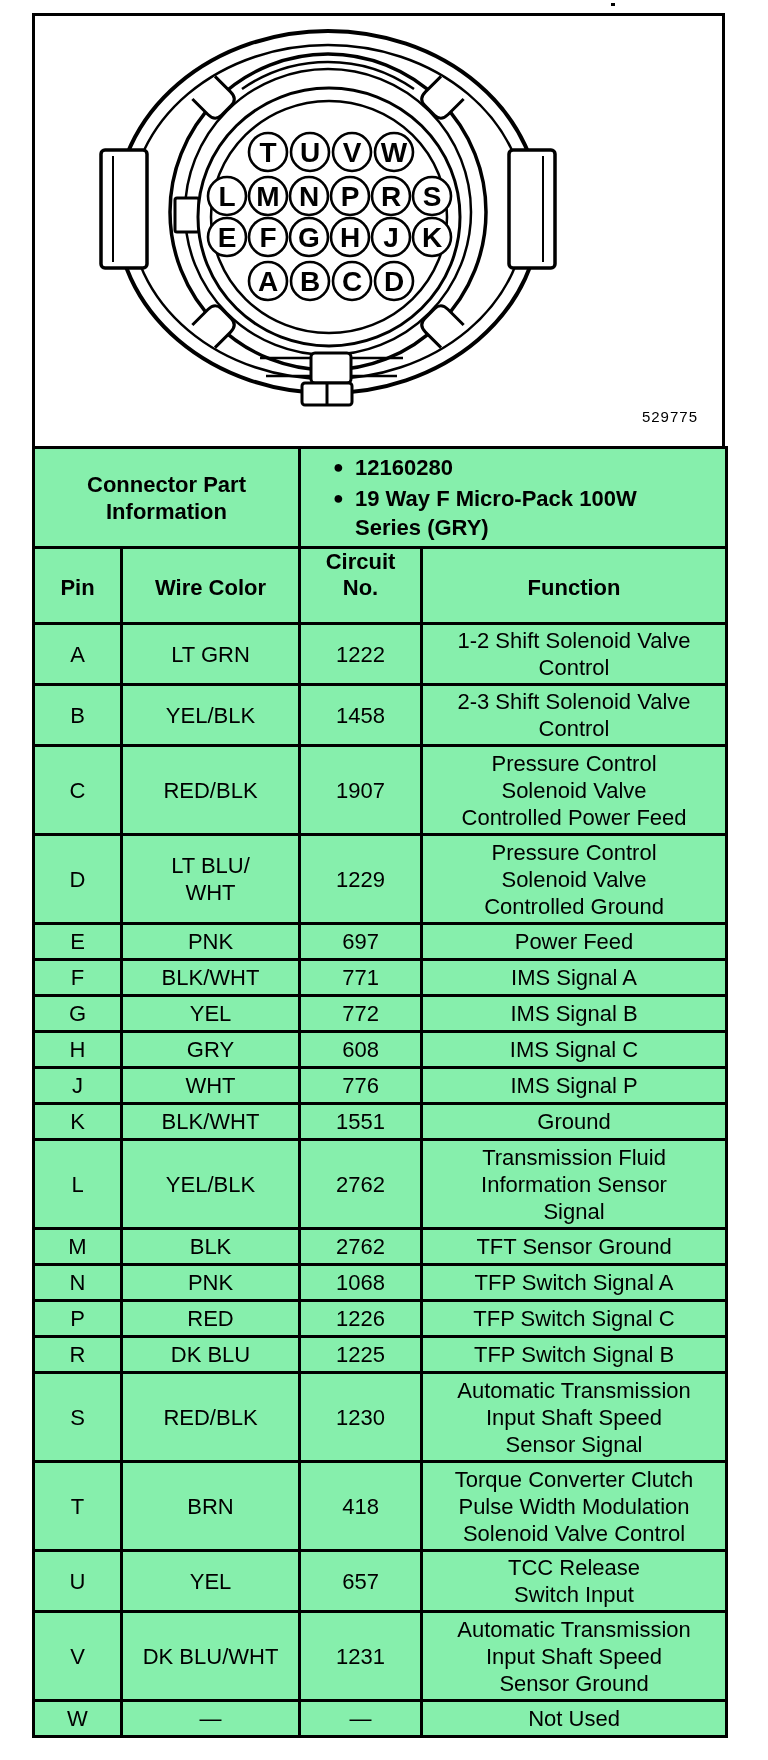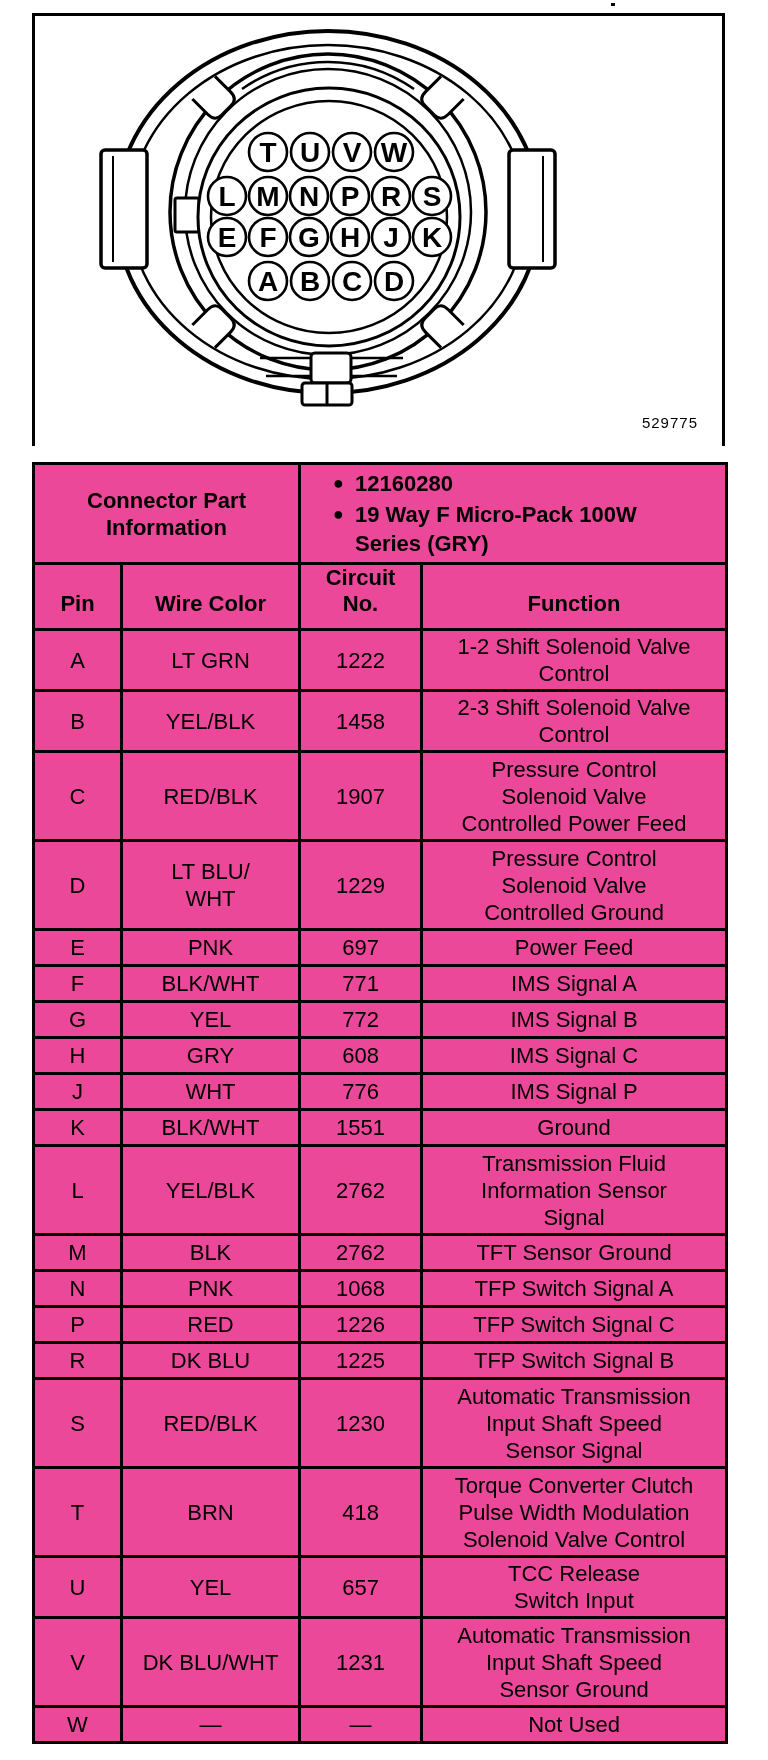--- a/index.html
+++ b/index.html
@@ -3,36 +3,36 @@
 <meta charset="utf-8">
 <style>
   html,body{margin:0;padding:0;background:#fff;}
   body{width:768px;height:1760px;position:relative;font-family:"Liberation Sans",sans-serif;color:#000;}
   .page{position:absolute;left:32px;top:13px;width:693px;}
   .artifact-dot{position:absolute;left:611px;top:3px;width:4px;height:3px;background:#000;}
   
   .figure-box{position:relative;box-sizing:border-box;width:693px;height:433px;
     border:3px solid #000;border-bottom:none;background:#fff;}
   .figure-box svg{display:block;width:687px;height:427px;}
-  .figure-id{position:absolute;right:24px;bottom:15px;font-size:15px;letter-spacing:1px;}
+  .figure-id{position:absolute;right:24px;bottom:21px;font-size:15px;letter-spacing:1px;}
   
-  table.pinout{border-collapse:collapse;table-layout:fixed;width:693px;background:#ec4899;margin-top:16px;}
+  table.pinout{border-collapse:collapse;table-layout:fixed;width:693px;background:#86efac;}
   table.pinout col.c1{width:88px;}  table.pinout col.c2{width:178px;}
   table.pinout col.c3{width:122px;} table.pinout col.c4{width:305px;}
   table.pinout td,table.pinout th{border:3px solid #000;padding:0;font-size:22px;
     line-height:27px;vertical-align:middle;overflow:hidden;}
   tr.hdr1{height:100px;}
   .part-info{text-align:center;font-weight:bold;white-space:pre-line;line-height:29px;}
   .bullet-cell{vertical-align:middle;}
   .bullet-row{display:flex;align-items:flex-start;padding-left:32px;font-weight:bold;
     line-height:29px;margin:2px 0;}
   .bullet-glyph{width:22px;flex:0 0 22px;font-size:18px;line-height:29px;}
   .bullet-text{white-space:pre-line;}
   tr.hdr2{height:60px;}
-  tr.hdr2 th{vertical-align:bottom;padding-bottom:11px;font-weight:bold;white-space:pre-line;
+  tr.hdr2 th{vertical-align:bottom;padding-bottom:21px;font-weight:bold;white-space:pre-line;
     line-height:26px;text-align:center;}
   tr.rh1{height:36px;} tr.rh2{height:61px;} tr.rh3{height:89px;}
   td.c-pin,td.c-wire,td.c-circ{text-align:center;white-space:pre-line;}
   td.c-fn{text-align:center;padding-left:8px;padding-right:4px;white-space:pre-line;}
 </style>
 </head>
 <body>
 
 <div class="artifact-dot"></div>
 

